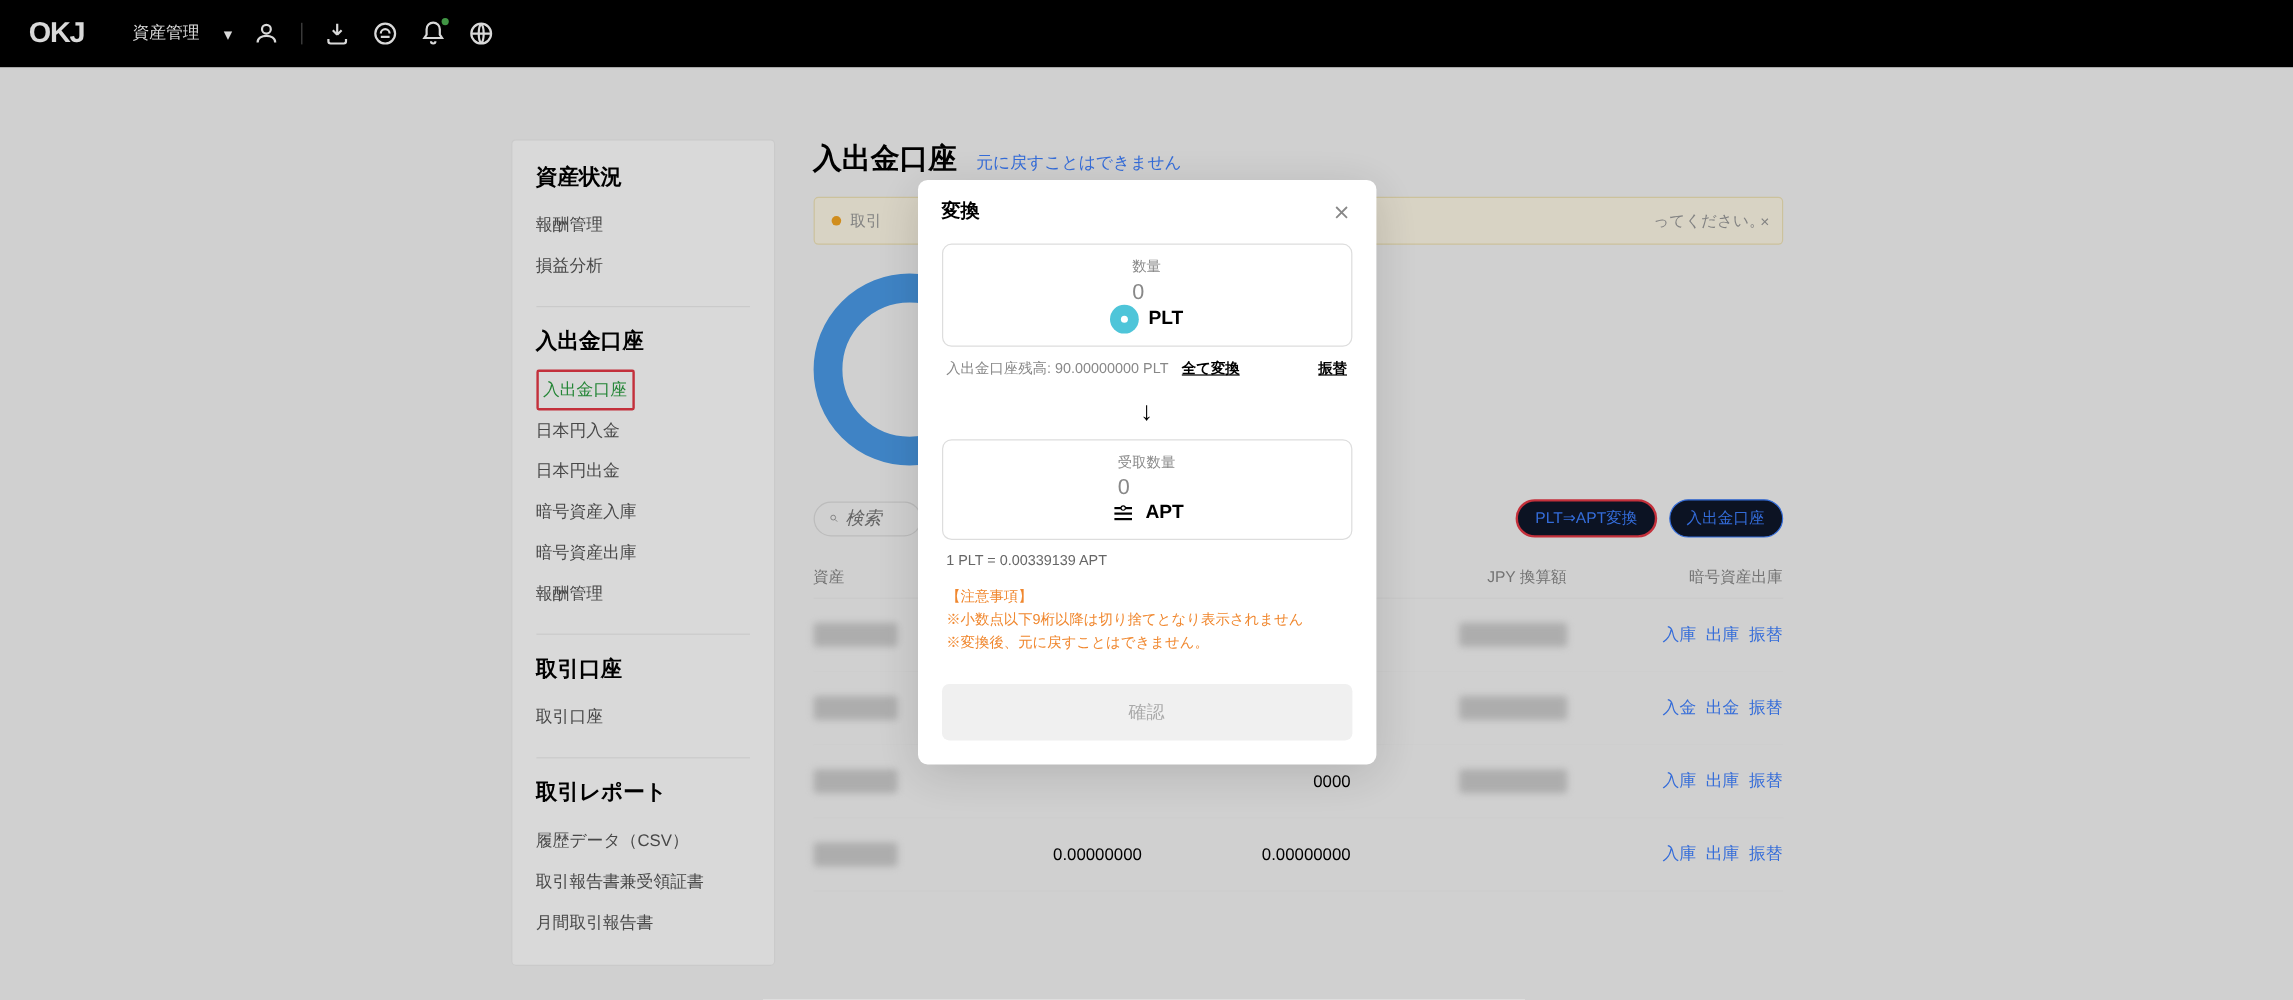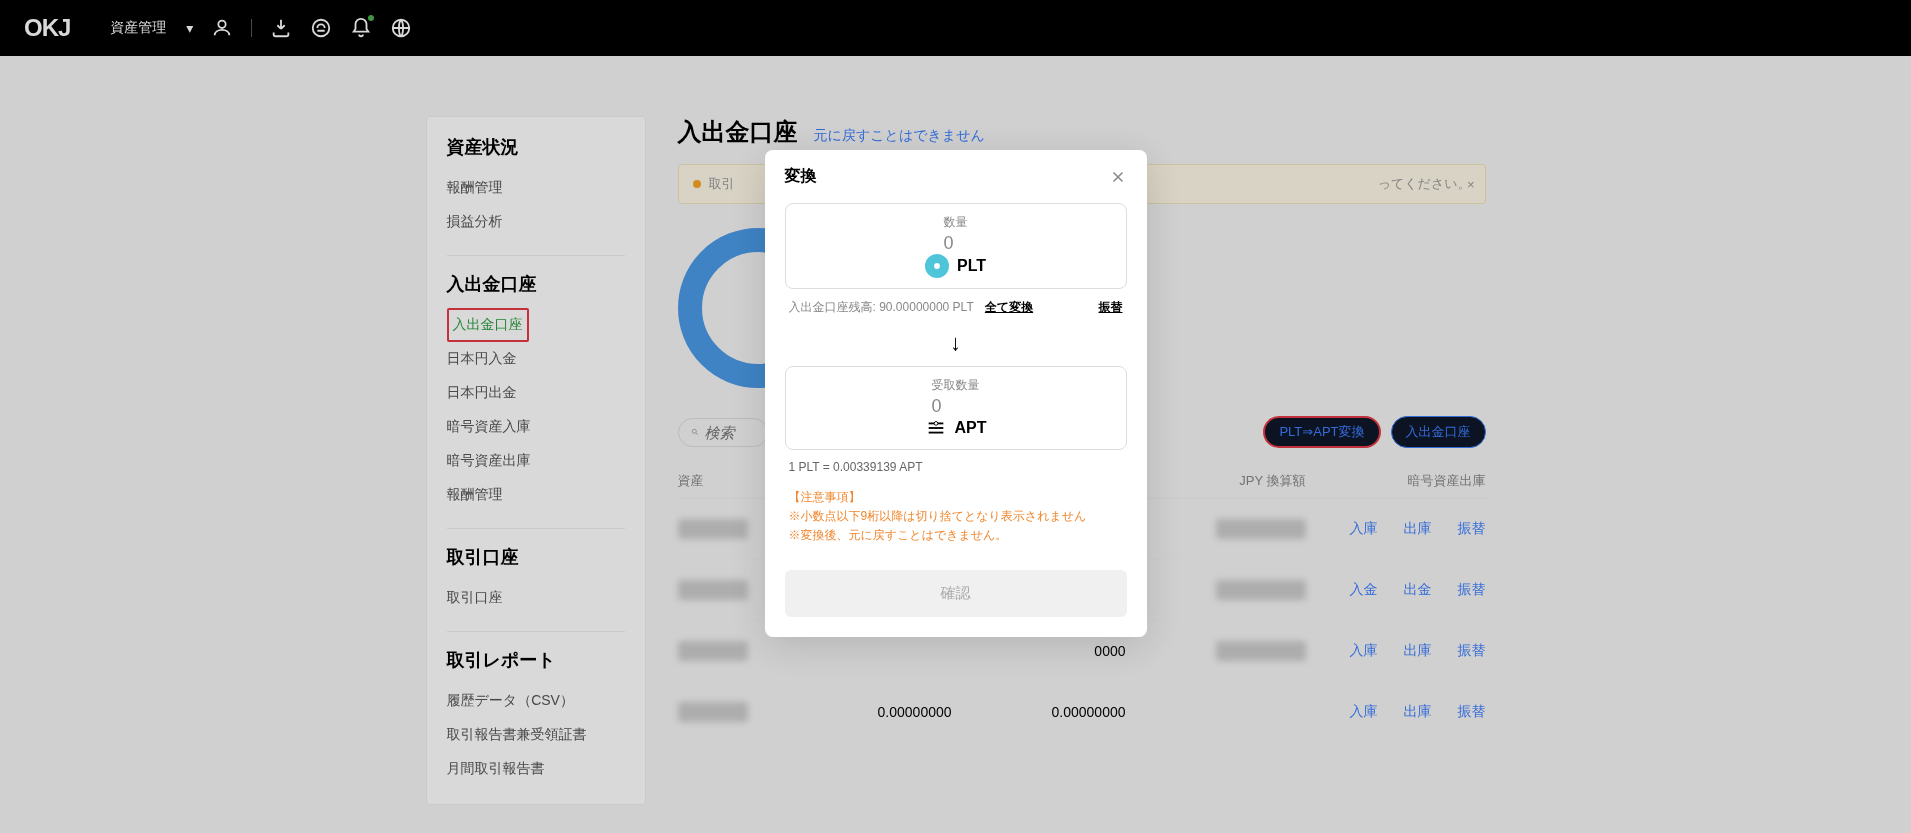--- a/index.html
+++ b/index.html
@@ -48,21 +48,21 @@
 
 .table-head { display: flex; padding: 8px 0; border-bottom: 1px solid #eee; color: #888; font-size: 13px; }
 .col-asset { flex: 0 0 200px; }
 .col-qty { flex: 0 0 180px; text-align: right; }
 .col-jpy { flex: 0 0 180px; text-align: right; }
 .col-act { flex: 1; text-align: right; }
 
 .row { display: flex; align-items: center; padding: 20px 0; border-bottom: 1px solid #f2f2f2; }
 .redact { background: #ccc; width: 70px; height: 20px; border-radius: 3px; filter: blur(3px); }
 .redact.w90 { width: 90px; }
-.row-act { flex: 1; text-align: right; color: #3d7fff; font-size: 14px; display: flex; justify-content: flex-end; gap: 26px; }
+.row-act { flex: 1; text-align: right; color: #3d7fff; font-size: 14px; display: flex; justify-content: flex-end; gap: 8px; }
 .row-act span { cursor: pointer; }
 
 
 .modal { position: fixed; top: 150px; left: 50%; transform: translateX(-50%); width: 382px; background: #fff; border-radius: 8px; z-index: 200; box-shadow: 0 8px 40px rgba(0,0,0,0.15); padding: 0 0 20px 0; }
 .modal-header { display: flex; justify-content: space-between; align-items: center; padding: 16px 20px; }
 .modal-title { font-size: 16px; font-weight: 600; }
 .modal-close { width: 18px; height: 18px; cursor: pointer; color: #888; }
 .modal-body { padding: 0 20px; }
 .field-box { border: 1px solid #ddd; border-radius: 8px; padding: 10px 14px; display: flex; align-items: center; justify-content: space-between; flex-direction: column; }
 .field-left { flex: 1; }

